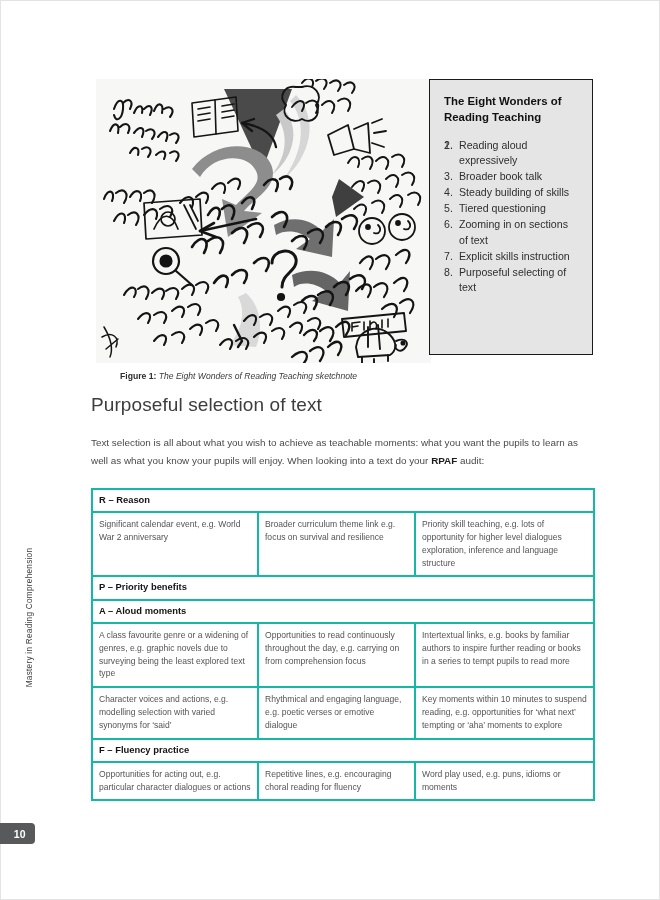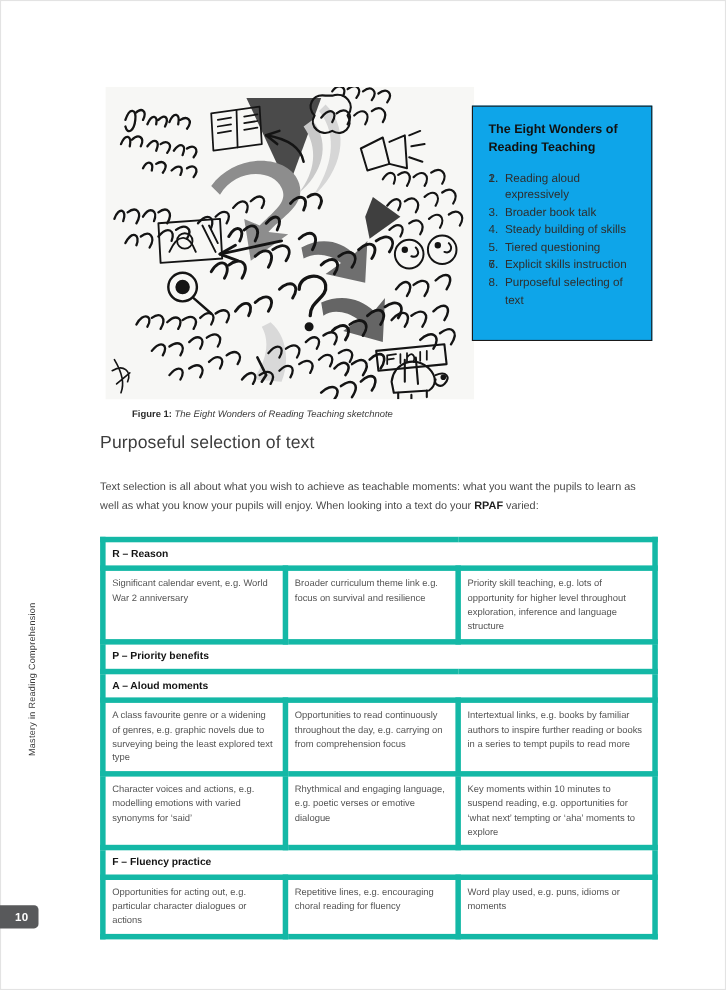--- a/index.html
+++ b/index.html
@@ -54,24 +54,24 @@
   }
   .sketch{
     position:absolute;left:0;top:0;
     width:335px;height:284px;
     background:#f7f7f5;
     overflow:hidden;
   }
   .sketch svg{display:block;}
   .wonders-box{
     position:absolute;
-    left:333px; top:17px;
-    width:164px; height:214px;
+    left:333px; top:0;
+    width:164px; height:276px;
     border:1.4px solid #1a1a1a;
-    background:#0ea5e9;
+    background:#e5e5e5;
     box-sizing:border-box;
     padding:14px 13px 10px 14px;
   }
   .wonders-title{
     font-size:11.4px;
     font-weight:bold;
     line-height:1.36;
     color:#111;
     margin:0 0 13px 0;
   }
@@ -94,21 +94,21 @@
   
   .caption{
     position:absolute;left:90px;top:370px;
     font-size:8.6px;color:#2b2b2b;
   }
   .caption b{font-weight:bold;padding-left:29px;}
   .caption i{font-style:italic;color:#3a3a3a;text-align:right;}
 
   .section-heading{
     position:absolute;left:90px;top:393px;
-    font-size:16px;
+    font-size:19px;
     font-weight:normal;
     color:#3d3d3d;
     letter-spacing:.1px;
   }
   .body-para{
     position:absolute;left:90px;top:433px;
     width:506px;
     font-size:9.9px;
     line-height:1.78;
     color:#4a4a4a;
@@ -117,21 +117,21 @@
 
   
   .rpaf{
     position:absolute;
     left:90px; top:487px;
     width:502px;
     border-collapse:collapse;
     table-layout:fixed;
   }
   .rpaf td{
-    border:5px solid #14b8a6;
+    border:2px solid #14b8a6;
     vertical-align:top;
     padding:5px 6px 6px 6px;
     font-size:8.55px;
     line-height:1.5;
     color:#545454;
   }
   .rpaf td.head{
     font-size:9.4px;
     font-weight:bold;
     color:#141414;
@@ -362,72 +362,73 @@
         <li>
           <span class="num">4.</span>
           <span>Steady building of skills</span>
         </li>
         <li>
           <span class="num">5.</span>
           <span>Tiered questioning</span>
         </li>
         <li>
           <span class="num">6.</span>
+          <span>Zooming in on sections of text</span>
         </li>
         <li>
           <span class="num">7.</span>
           <span>Explicit skills instruction</span>
         </li>
         <li>
           <span class="num">8.</span>
           <span>Purposeful selecting of text</span>
         </li>
       </ul>
     </div>
   </div>
 
   <div class="caption">
     <b>Figure 1:</b>
     <i>The Eight Wonders of Reading Teaching sketchnote</i>
   </div>
 
   <div class="section-heading">Purposeful selection of text</div>
 
-  <div class="body-para"><span>Text selection is all about what you wish to achieve as teachable moments: what you want the pupils to learn as well as what you know your pupils will enjoy. When looking into a text do your </span><b>RPAF</b><span> varied:</span></div>
+  <div class="body-para"><span>Text selection is all about what you wish to achieve as teachable moments: what you want the pupils to learn as well as what you know your pupils will enjoy. When looking into a text do your </span><b>RPAF</b><span> audit:</span></div>
 
   <table class="rpaf">
     <colgroup>
         <col class="c1">
         <col class="c2">
         <col class="c3">
       </colgroup>
     <tbody>
       <tr>
         <td class="head" colspan="3">R – Reason</td>
       </tr>
       <tr>
         <td>Significant calendar event, e.g. World War 2 anniversary</td>
         <td>Broader curriculum theme link e.g. focus on survival and resilience</td>
-        <td>Priority skill teaching, e.g. lots of opportunity for higher level throughout exploration, inference and language structure</td>
+        <td>Priority skill teaching, e.g. lots of opportunity for higher level dialogues exploration, inference and language structure</td>
       </tr>
 
       <tr>
         <td class="head" colspan="3">P – Priority benefits</td>
       </tr>
       <tr>
         <td class="head" colspan="3">A – Aloud moments</td>
       </tr>
 
       <tr>
         <td>A class favourite genre or a widening of genres, e.g. graphic novels due to surveying being the least explored text type</td>
         <td>Opportunities to read continuously throughout the day, e.g. carrying on from comprehension focus</td>
         <td>Intertextual links, e.g. books by familiar authors to inspire further reading or books in a series to tempt pupils to read more</td>
       </tr>
       <tr>
-        <td>Character voices and actions, e.g. modelling emotions with varied synonyms for ‘said’</td>
+        <td>Character voices and actions, e.g. modelling selection with varied synonyms for ‘said’</td>
         <td>Rhythmical and engaging language, e.g. poetic verses or emotive dialogue</td>
         <td>Key moments within 10 minutes to suspend reading, e.g. opportunities for ‘what next’ tempting or ‘aha’ moments to explore</td>
       </tr>
 
       <tr>
         <td class="head" colspan="3">F – Fluency practice</td>
       </tr>
       <tr>
         <td>Opportunities for acting out, e.g. particular character dialogues or actions</td>
         <td>Repetitive lines, e.g. encouraging choral reading for fluency</td>

